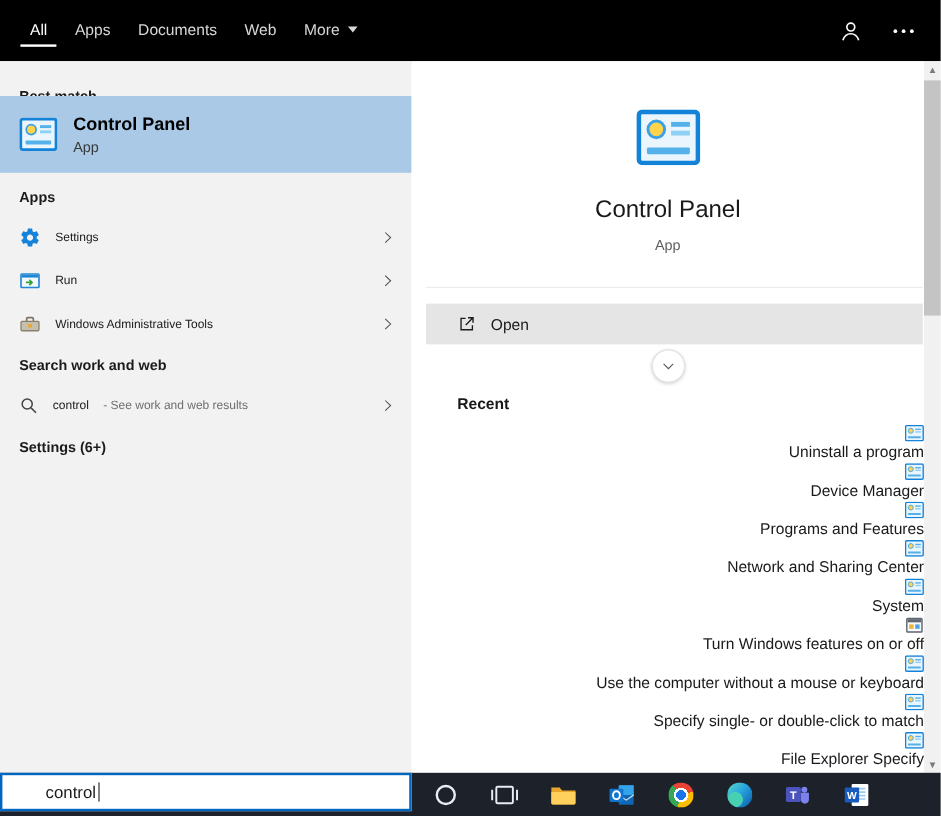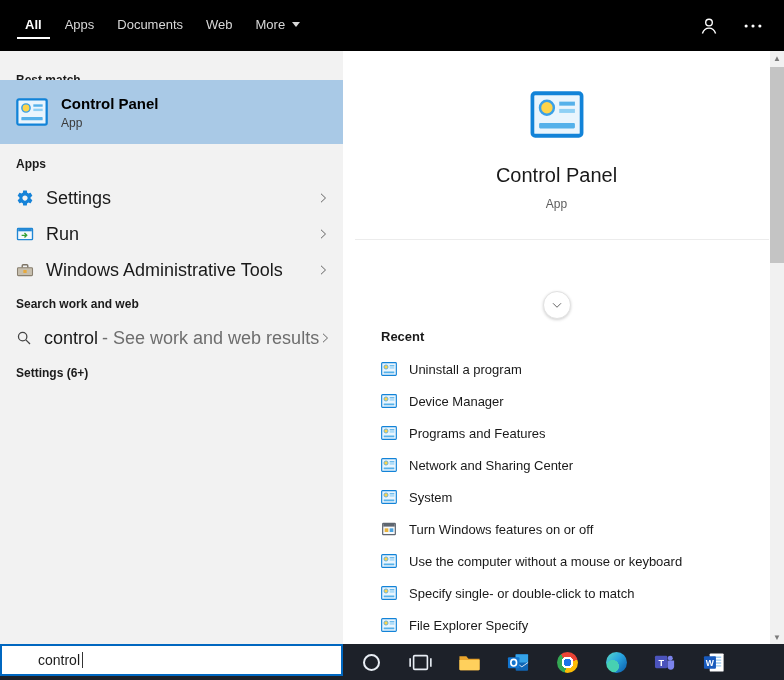--- a/index.html
+++ b/index.html
@@ -5,55 +5,55 @@
   * { margin:0; padding:0; box-sizing:border-box; }
   html,body { width:784px; height:680px; }
   body { font-family:"Liberation Sans", sans-serif; position:relative; overflow:hidden; background:#fff; }
 
   .screen { position:absolute; inset:0; }
 
   
   .topbar { position:absolute; left:0; top:0; width:784px; height:51px; background:var(--topbar-bg,#000); display:flex; align-items:center; }
   .tabs { display:flex; align-items:center; height:100%; padding-left:17px; }
   .tab { display:flex; align-items:center; padding:4px 8px 5px; margin-right:7px; font-size:13px; color:#d8d8d8; border-bottom:2px solid transparent; cursor:pointer; }
-  .tab.active { color:#fff; font-weight:bold; border-bottom-color:#fff; }
+  .tab.active { color:#fff; font-weight:normal; border-bottom-color:#fff; }
   .caret-down { width:0; height:0; border-left:4px solid transparent; border-right:4px solid transparent; border-top:5px solid #d8d8d8; margin-left:7px; }
   .topbar-icons { margin-left:auto; display:flex; align-items:center; gap:22px; padding-right:20px; }
   .tb-icon { width:22px; height:22px; color:#fff; cursor:pointer; }
   .tb-icon svg { width:100%; height:100%; }
 
   
   .left-panel { position:absolute; left:0; top:51px; width:343px; height:593px; background:var(--left-panel-bg,#f2f2f2); }
   .sec-header { position:absolute; left:16px; font-size:12px; font-weight:bold; color:#1b1b1b; }
   .best-match-row { position:absolute; left:0; top:29px; width:343px; height:64px; background:var(--best-match-highlight,#a9c9e6); display:flex; align-items:center; padding-left:16px; cursor:pointer; }
   .bm-icon { width:32px; height:32px; flex:none; }
   .bm-text { margin-left:13px; }
   .bm-title { font-size:15px; font-weight:bold; color:#000; }
   .bm-sub { font-size:12px; color:#3a3a3a; margin-top:4px; }
   .app-row { position:absolute; left:0; width:343px; height:36px; display:flex; align-items:center; padding-left:16px; cursor:pointer; }
   .row-icon { width:18px; height:18px; flex:none; }
   .row-icon.small { width:16px; height:16px; color:#444; }
-  .row-label { margin-left:12px; font-size:18px; color:#191919; white-space:nowrap; }
+  .row-label { margin-left:12px; font-size:10px; color:#191919; white-space:nowrap; }
   .suffix { color:#6e6e6e; }
   .chev { margin-left:auto; margin-right:14px; width:12px; height:12px; color:#4a4a4a; flex:none; }
 
   
   .right-panel { position:absolute; left:343px; top:51px; width:427px; height:593px; background:#fff; }
   .preview-icon { position:absolute; left:50%; top:40px; width:54px; height:47px; margin-left:-27px; }
   .preview-title { position:absolute; left:0; top:113px; width:100%; text-align:center; font-size:20px; color:#191919; }
   .preview-sub { position:absolute; left:0; top:146px; width:100%; text-align:center; font-size:12px; color:#5e5e5e; }
   .divider { position:absolute; left:12px; top:188px; width:414px; height:1px; background:#ececec; }
   .open-row { position:absolute; left:12px; top:202px; width:414px; height:34px; background:var(--open-row-bg,#e5e5e5); display:flex; align-items:center; cursor:pointer; }
   .open-icon { width:16px; height:16px; margin-left:26px; color:#1b1b1b; flex:none; }
   .open-label { margin-left:12px; font-size:13px; color:#191919; }
   .expander { position:absolute; left:50%; top:240px; margin-left:-14px; width:28px; height:28px; border-radius:50%; background:#fff; border:1px solid #e2e2e2; box-shadow:0 1px 3px rgba(0,0,0,.18); display:flex; align-items:center; justify-content:center; cursor:pointer; }
   .expander svg { width:12px; height:12px; color:#555; }
   .recent-header { position:absolute; left:38px; top:278px; font-size:13px; font-weight:bold; color:#191919; }
   .recent-list { position:absolute; left:0; top:302px; width:427px; }
-  .recent-item { height:32px; display:flex; align-items:center; padding-left:38px; cursor:pointer; }
+  .recent-item { height:32px; display:flex; align-items:flex-end; padding-left:38px; cursor:pointer;flex-direction:column; }
   .ri-icon { width:16px; height:16px; flex:none; }
   .ri-label { margin-left:12px; font-size:13px; color:#191919; white-space:nowrap; }
 
   
   .scrollbar { position:absolute; left:770px; top:51px; width:14px; height:593px; background:#f1f1f1; }
   .scroll-arrow { position:absolute; left:0; width:14px; height:14px; display:flex; align-items:center; justify-content:center; color:#7a7a7a; font-size:8px; cursor:pointer; }
   .scroll-arrow.up { top:0; }
   .scroll-arrow.down { bottom:0; }
   .scroll-thumb { position:absolute; left:0; top:16px; width:14px; height:196px; background:#c4c4c4; cursor:pointer; }
 
@@ -231,37 +231,43 @@
         </svg>
     </div>
 
     <div class="sec-header" style="top:246px">Search work and web</div>
 
     <div class="app-row" style="top:269px">
       <svg class="row-icon small" viewBox="0 0 24 24">
           <use href="#icon-search"></use>
         </svg>
       <span class="row-label">control</span>
-        <span class="row-label suffix" style="margin-left:4px"> - See work and web results</span>
+        <span class="row-label suffix" style="margin-left:12px"> - See work and web results</span>
       <svg class="chev" viewBox="0 0 24 24">
           <use href="#icon-chevron-right"></use>
         </svg>
     </div>
 
     <div class="sec-header" style="top:315px">Settings (6+)</div>
   </aside>
 
   <section class="right-panel">
     <svg class="preview-icon" viewBox="0 0 48 42">
         <use href="#icon-cp"></use>
       </svg>
     <div class="preview-title">Control Panel</div>
     <div class="preview-sub">App</div>
     <div class="divider"></div>
 
+    <div class="open-row">
+      <svg class="open-icon" viewBox="0 0 24 24">
+          <use href="#icon-open"></use>
+        </svg>
+      <span class="open-label">Open</span>
+    </div>
 
     <div class="expander">
       <svg viewBox="0 0 24 24">
           <use href="#icon-chevron-down"></use>
         </svg>
     </div>
 
     <div class="recent-header">Recent</div>
 
     <div class="recent-list">

